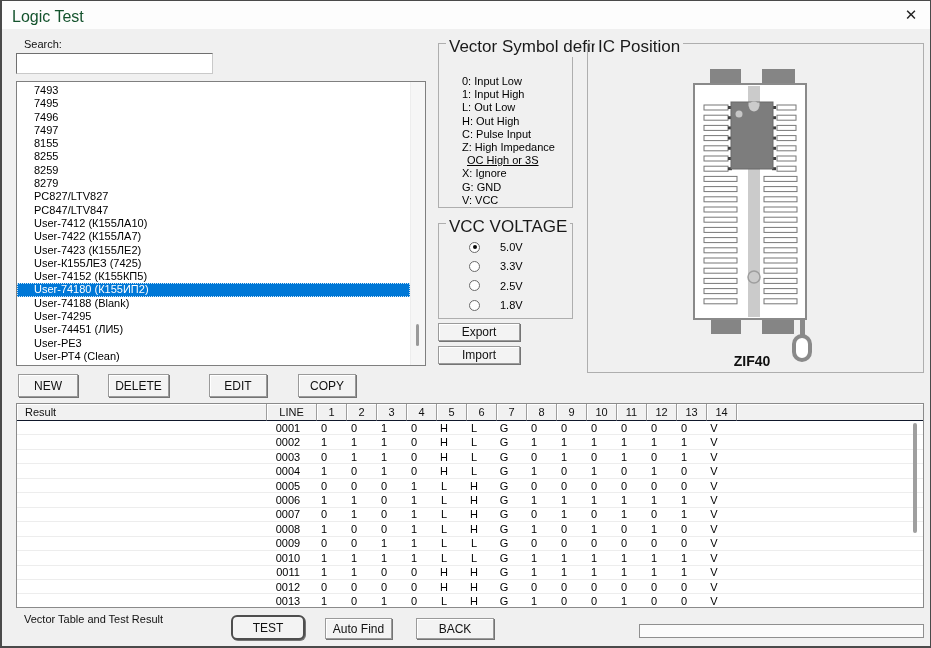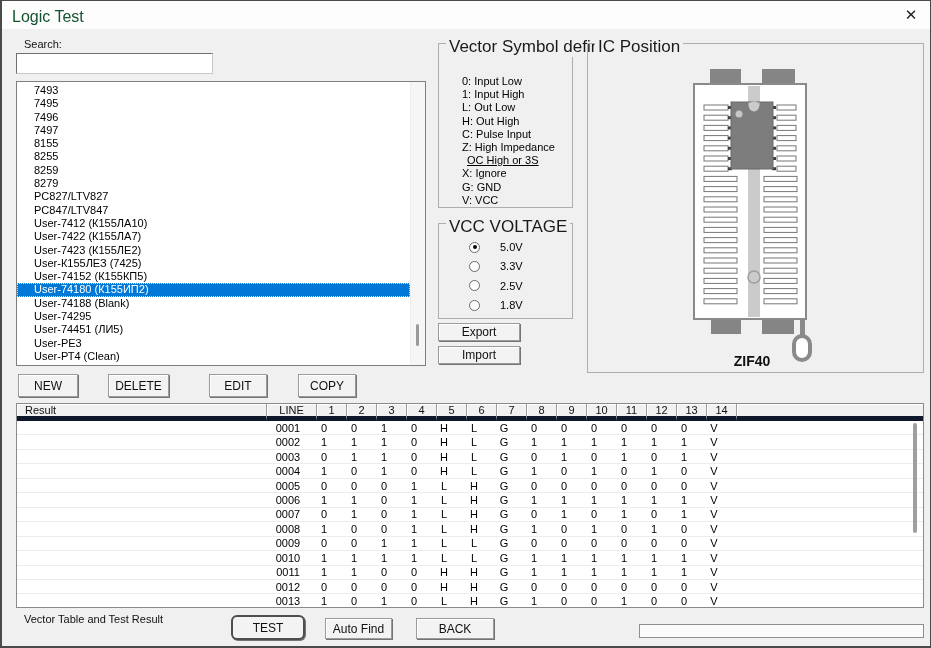--- a/index.html
+++ b/index.html
@@ -66,21 +66,21 @@
     content:"";position:absolute;left:2.5px;top:2.5px;width:4px;height:4px;border-radius:50%;background:#0a0a0a;
   }
   .radio-label{font-size:11px;}
   
   .vtable{
     position:absolute;left:14px;top:402px;width:908px;height:205px;background:#fff;
     border:1px solid #8a8a8a;overflow:hidden;
   }
   .header-row{display:flex;height:17px;}
   .hcell{
-    background:#f1f1f1;border-right:1px solid #9d9d9d;border-bottom:5px solid #0f172a;
+    background:#f1f1f1;border-right:1px solid #9d9d9d;border-bottom:1px solid #0f172a;
     box-shadow:inset 1px 1px 0 #fff;font-size:11px;display:flex;align-items:center;
     justify-content:center;flex:0 0 auto;color:#111;
   }
   .hcell.result{width:250px;justify-content:flex-start;padding-left:8px;}
   .hcell.line{width:50px;}
   .hcell.pin{width:30px;}
   .hcell.filler{flex:1 1 auto;border-right:none;}
   .data-row{display:flex;height:14.46px;border-bottom:1px solid #ededed;font-size:11px;align-items:center;}
   .dcell{flex:0 0 auto;text-align:center;}
   .dcell.result{width:250px;}

